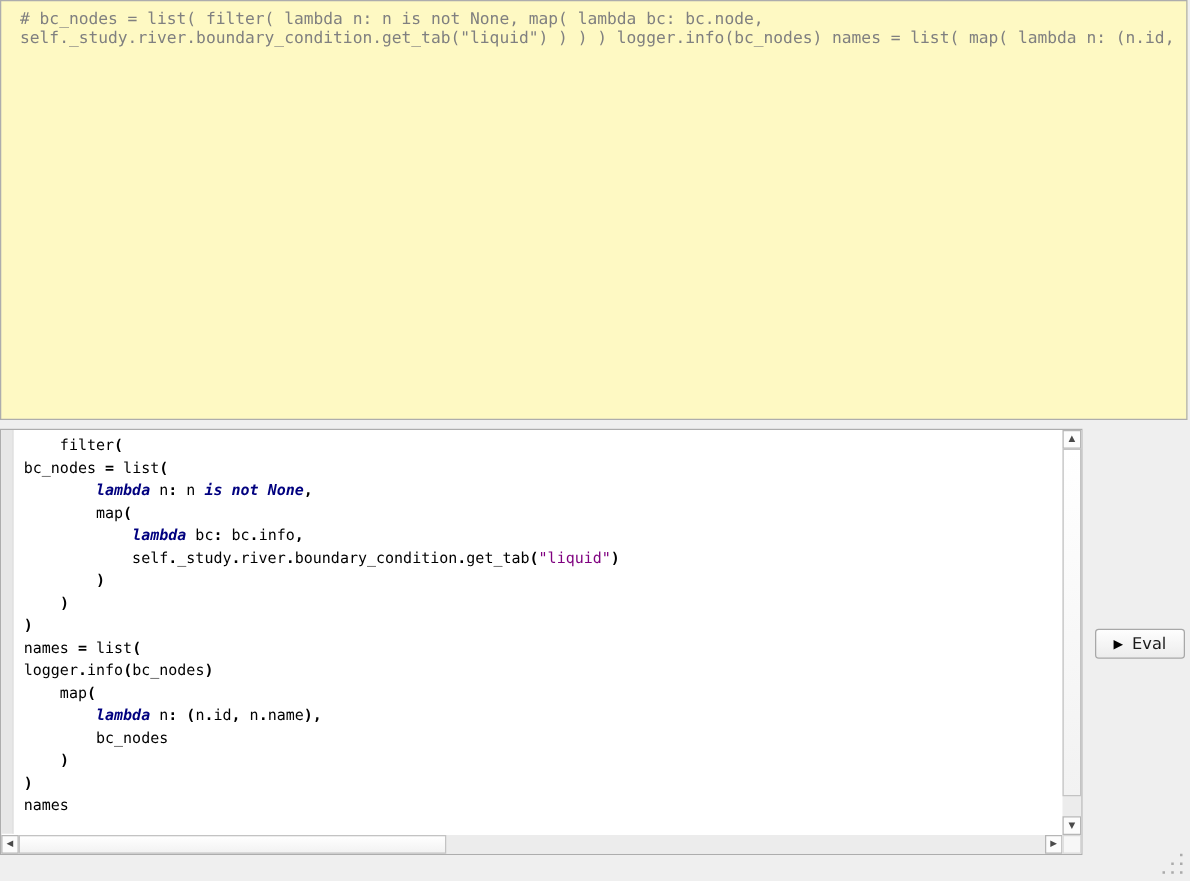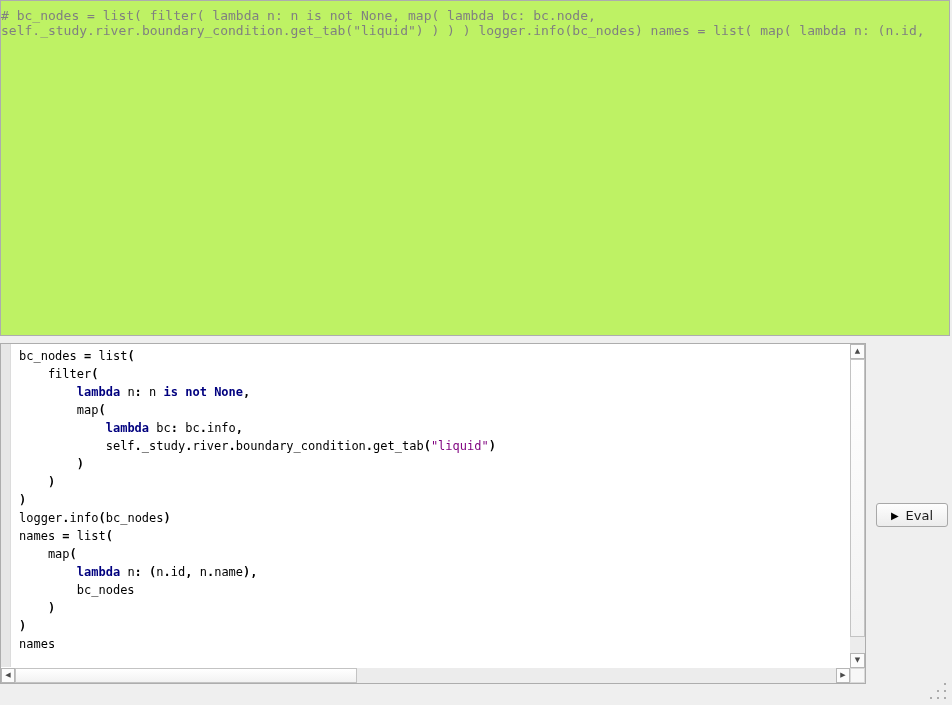--- a/index.html
+++ b/index.html
@@ -8,24 +8,24 @@
     background: #efefef;
     overflow: hidden;
     font-family: "DejaVu Sans", "Liberation Sans", sans-serif;
   }
   .window { position: relative; width: 952px; height: 705px; background: #efefef; }
 
   
   .history-pane {
     position: absolute; left: 0; top: 0;
     width: 950px; height: 336px;
-    background: #bef264;
+    background: #fef9c3;
     border: 1px solid #adadad;
     box-sizing: border-box;
-    padding: 7px 0;
+    padding: 7px 15px;
     font-family: "DejaVu Sans Mono", "Liberation Mono", monospace;
     font-size: 13px; line-height: 15px;
     overflow: hidden;
   }
   .hline { white-space: pre; }
   .hline.echo   { color: var(--hist-echo, #808080); }
   .hline.result { color: var(--hist-result, #1c1c1c); }
 
   
   .editor-pane {
@@ -46,21 +46,21 @@
     width: 838px; height: 323px;
     background: #ffffff;
     padding: 3px 0 0 8px;
     box-sizing: border-box;
     font-family: "DejaVu Sans Mono", "Liberation Mono", monospace;
     font-size: 12px; line-height: 18px;
     overflow: hidden;
   }
   .cline { white-space: pre; height: 18px; }
   .tok-p { color: var(--tok-plain, #000); }
-  .tok-k { color: var(--tok-kw, #00007f); font-weight: bold; }
+  .tok-k { color: var(--tok-kw, #00007f); font-weight: bold; font-style: italic; }
   .tok-o { color: var(--tok-op, #000); font-weight: bold; }
   .tok-s { color: var(--tok-str, #7f007f); }
 
   
   .sb-btn {
     position: absolute;
     background: #fcfcfc;
     border: 1px solid #b6b6b6;
     box-sizing: border-box;
     display: flex; align-items: center; justify-content: center;
@@ -137,31 +137,31 @@
     <div>
         <div class="hline echo"># bc_nodes = list( filter( lambda n: n is not None, map( lambda bc: bc.node,</div>
         <div class="hline echo">self._study.river.boundary_condition.get_tab("liquid") ) ) ) logger.info(bc_nodes) names = list( map( lambda n: (n.id,</div>
       </div>
   </div>
 
   <div class="editor-pane">
     <div class="editor-margin"></div>
     <div class="code-area">
       <div>
+          <div class="cline"><span class="tok-p">    filter</span><span class="tok-o">(</span></div>
           <div class="cline"><span class="tok-p">bc_nodes </span><span class="tok-o">=</span><span class="tok-p"> list</span><span class="tok-o">(</span></div>
-          <div class="cline"><span class="tok-p">    filter</span><span class="tok-o">(</span></div>
           <div class="cline"><span class="tok-p">        </span><span class="tok-k">lambda</span><span class="tok-p"> n</span><span class="tok-o">:</span><span class="tok-p"> n </span><span class="tok-k">is</span><span class="tok-p"> </span><span class="tok-k">not</span><span class="tok-p"> </span><span class="tok-k">None</span><span class="tok-o">,</span></div>
           <div class="cline"><span class="tok-p">        map</span><span class="tok-o">(</span></div>
           <div class="cline"><span class="tok-p">            </span><span class="tok-k">lambda</span><span class="tok-p"> bc</span><span class="tok-o">:</span><span class="tok-p"> bc</span><span class="tok-o">.</span><span class="tok-p">info</span><span class="tok-o">,</span></div>
           <div class="cline"><span class="tok-p">            self</span><span class="tok-o">.</span><span class="tok-p">_study</span><span class="tok-o">.</span><span class="tok-p">river</span><span class="tok-o">.</span><span class="tok-p">boundary_condition</span><span class="tok-o">.</span><span class="tok-p">get_tab</span><span class="tok-o">(</span><span class="tok-s">"liquid"</span><span class="tok-o">)</span></div>
           <div class="cline"><span class="tok-p">        </span><span class="tok-o">)</span></div>
           <div class="cline"><span class="tok-p">    </span><span class="tok-o">)</span></div>
           <div class="cline"><span class="tok-o">)</span></div>
+          <div class="cline"><span class="tok-p">names </span><span class="tok-o">=</span><span class="tok-p"> list</span><span class="tok-o">(</span></div>
           <div class="cline"><span class="tok-p">logger</span><span class="tok-o">.</span><span class="tok-p">info</span><span class="tok-o">(</span><span class="tok-p">bc_nodes</span><span class="tok-o">)</span></div>
-          <div class="cline"><span class="tok-p">names </span><span class="tok-o">=</span><span class="tok-p"> list</span><span class="tok-o">(</span></div>
           <div class="cline"><span class="tok-p">    map</span><span class="tok-o">(</span></div>
           <div class="cline"><span class="tok-p">        </span><span class="tok-k">lambda</span><span class="tok-p"> n</span><span class="tok-o">:</span><span class="tok-p"> </span><span class="tok-o">(</span><span class="tok-p">n</span><span class="tok-o">.</span><span class="tok-p">id</span><span class="tok-o">,</span><span class="tok-p"> n</span><span class="tok-o">.</span><span class="tok-p">name</span><span class="tok-o">),</span></div>
           <div class="cline"><span class="tok-p">        bc_nodes</span></div>
           <div class="cline"><span class="tok-p">    </span><span class="tok-o">)</span></div>
           <div class="cline"><span class="tok-o">)</span></div>
           <div class="cline"><span class="tok-p">names</span></div>
         </div>
     </div>
 
     <div class="vscrollbar" style="left:849px;"></div>

